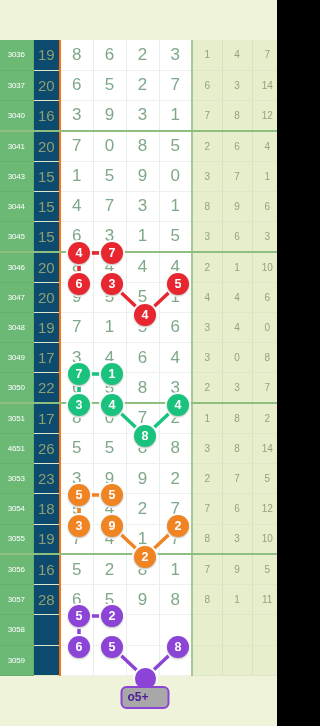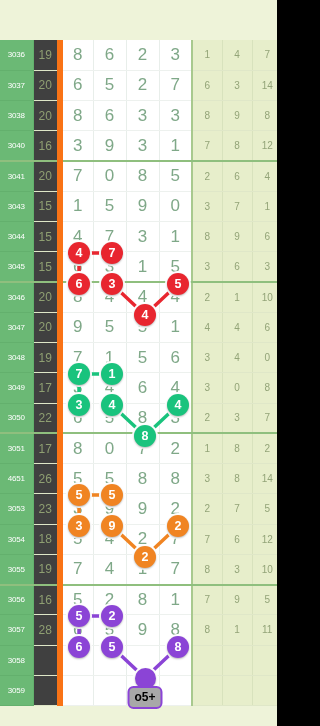--- a/index.html
+++ b/index.html
@@ -41,24 +41,24 @@
     background: #6bb975;
     color: #ffffff;
     font-size: 8px;
     letter-spacing: -0.2px;
     border-right: 1px solid #63b06d;
     border-bottom: 1px solid #63b06d;
   }
   
   td.c-sum {
     width: 27px;
-    background: #404040;
+    background: #0c4a6e;
     color: #8f9f72;
-    font-size: 12px;
-    border-right: 6px solid #f97316;
+    font-size: 15px;
+    border-right: 2px solid #f97316;
   }
   
   td.c-d {
     width: 33px;
     background: #ffffff;
     color: #7fa888;
     font-size: 17px;
     border-right: 1px solid #e8eeea;
     border-bottom: 1px solid #edf1ee;
   }
@@ -90,24 +90,24 @@
     font-size: 12.5px;
     font-weight: bold;
     line-height: 22px;
     text-align: center;
     box-shadow: 0 1px 2px rgba(0,0,0,.28), 0 0 0 2px #fff;
   }
   .node.plain { width: 21px; height: 21px; margin-left:-10.5px; margin-top:-10.5px; }
 
   .badge {
     position: absolute;
-    padding: 2px 5px 3px 5px;
+    padding: 2px 19px 3px 5px;
     border-radius: 6px;
     background: #a8a8a8;
-    color: #000000;
+    color: #4c1d95;
     font-size: 12px;
     font-weight: bold;
     line-height: 14px;
     white-space: nowrap;
     transform: translate(-50%, 0);
   }
 </style>
 </head>
 <body>
 
@@ -129,31 +129,20 @@
         <tr>
           <td class="c-id">3037</td>
           <td class="c-sum">20</td>
           <td class="c-d">6</td>
           <td class="c-d">5</td>
           <td class="c-d">2</td>
           <td class="c-d last">7</td>
           <td class="c-s s1">6</td>
           <td class="c-s s2">3</td>
           <td class="c-s s3">14</td>
-        </tr>
-        <tr>
-          <td class="c-id">3038</td>
-          <td class="c-sum">20</td>
-          <td class="c-d">8</td>
-          <td class="c-d">6</td>
-          <td class="c-d">3</td>
-          <td class="c-d last">3</td>
-          <td class="c-s s1">8</td>
-          <td class="c-s s2">9</td>
-          <td class="c-s s3">8</td>
         </tr>
         <tr class="thick">
           <td class="c-id">3040</td>
           <td class="c-sum">16</td>
           <td class="c-d">3</td>
           <td class="c-d">9</td>
           <td class="c-d">3</td>
           <td class="c-d last">1</td>
           <td class="c-s s1">7</td>
           <td class="c-s s2">8</td>

